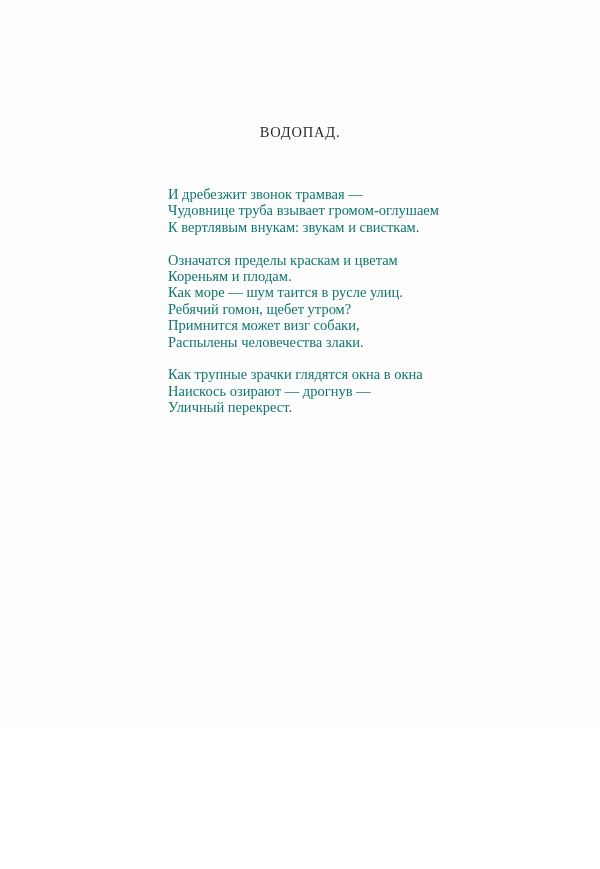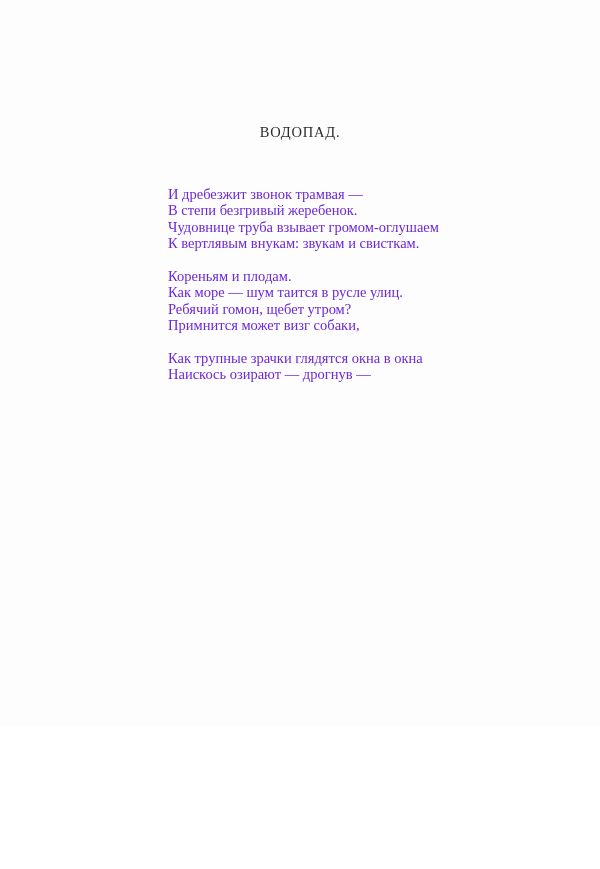--- a/index.html
+++ b/index.html
@@ -28,21 +28,21 @@
     letter-spacing: 0.8px;
     color: #2b2b2b;
   }
   .poem-body {
     position: absolute;
     top: 186px;
     left: 168px;
     width: 300px;
     font-size: 14.5px;
     line-height: 16.4px;
-    color: #6d28d9;
+    color: #0f766e;
   }
   .stanza {
     margin: 0 0 16.4px 0;
     padding: 0;
   }
   .poem-line {
     white-space: nowrap;
   }
   .page-number {
     position: absolute;
@@ -58,34 +58,36 @@
 <body>
 
 <div class="book-page">
 
   <div class="poem-title">ВОДОПАД.</div>
 
   <div class="poem-body">
 
     <div class="stanza">
       <div class="poem-line">И дребезжит звонок трамвая —</div>
-      <div class="poem-line">В степи безгривый жеребенок.</div>
       <div class="poem-line">Чудовнице труба взывает громом-оглушаем</div>
       <div class="poem-line">К вертлявым внукам: звукам и свисткам.</div>
     </div>
 
     <div class="stanza">
+      <div class="poem-line">Означатся пределы краскам и цветам</div>
       <div class="poem-line">Кореньям и плодам.</div>
       <div class="poem-line">Как море — шум таится в русле улиц.</div>
       <div class="poem-line">Ребячий гомон, щебет утром?</div>
       <div class="poem-line">Примнится может визг собаки,</div>
+      <div class="poem-line">Распылены человечества злаки.</div>
     </div>
 
     <div class="stanza">
       <div class="poem-line">Как трупные зрачки глядятся окна в окна</div>
       <div class="poem-line">Наискось озирают — дрогнув —</div>
+      <div class="poem-line">Уличный перекрест.</div>
     </div>
 
   </div>
 
   <div class="page-number">12</div>
 
 </div>
 
 </body></html>

